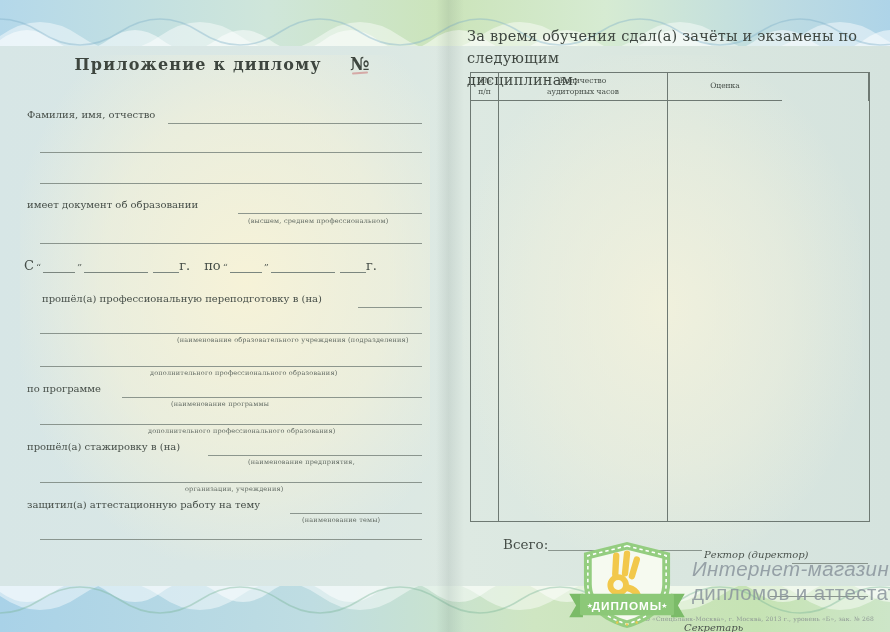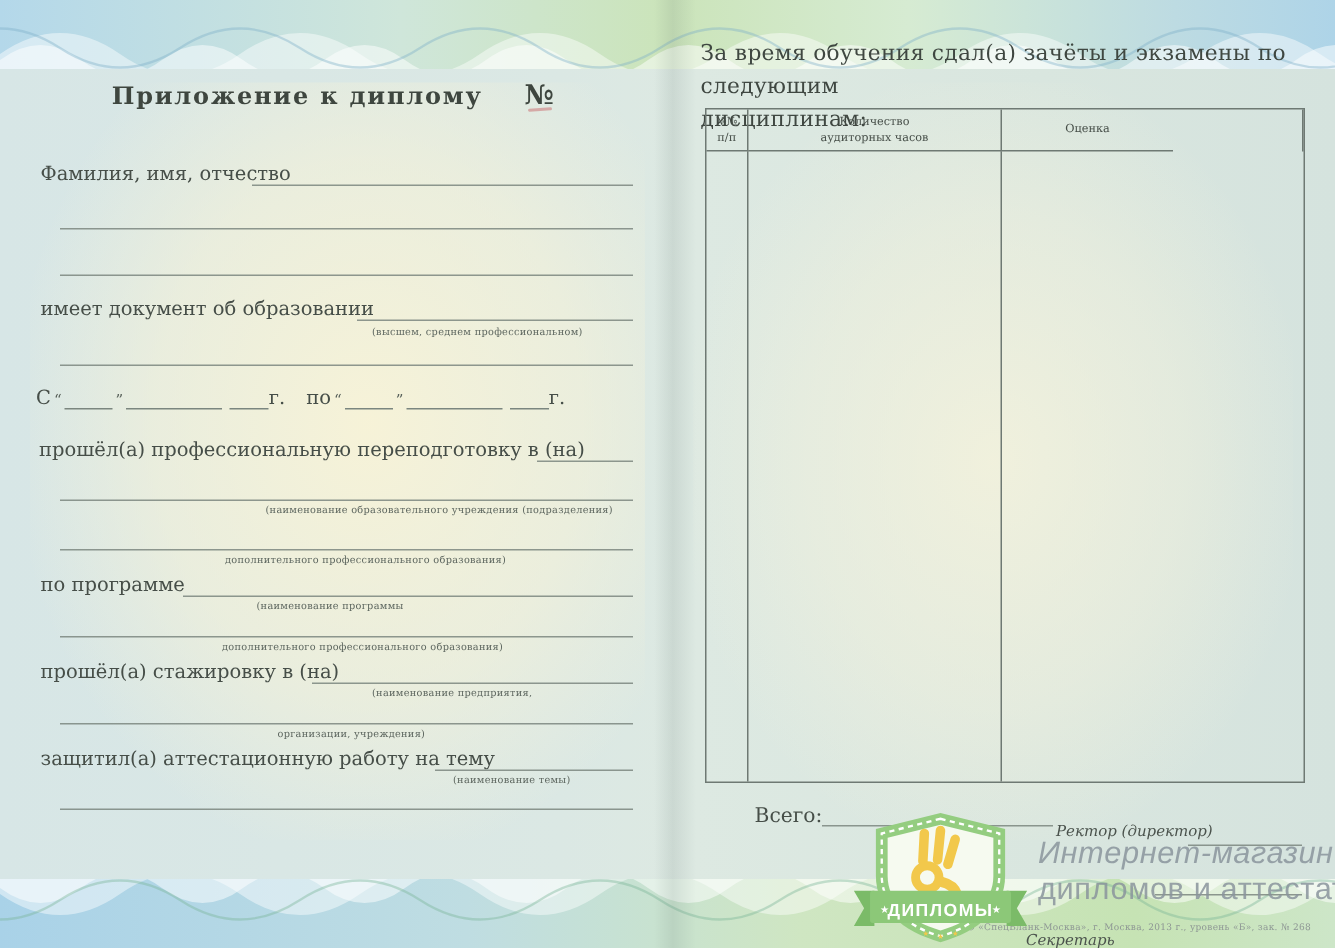--- a/index.html
+++ b/index.html
@@ -16,21 +16,21 @@
     background: radial-gradient(ellipse at 50% 50%, rgba(246,243,220,0.8) 0%, rgba(246,243,220,0.4) 45%, rgba(246,243,220,0) 75%); }
   .band { position:absolute; left:0; width:890px; height:46px; z-index:0;
     background: linear-gradient(90deg,#b4d8ea 0%,#cfe6da 30%,#cbe4ba 50%,#d6ebd2 68%,#bddbe2 88%,#aed4e8 100%); }
   .band.top { top:0; }
   .band.bottom { bottom:0; transform:scaleY(-1);
     background: linear-gradient(90deg,#a9d2e8 0%,#bfdde2 35%,#cfe6c2 60%,#c6e3b4 85%,#cde6c8 100%); }
   .band svg { display:block; }
   .spine { position:absolute; left:436px; top:0; width:28px; height:632px; z-index:2; pointer-events:none;
     background: linear-gradient(90deg, rgba(110,130,125,0) 0%, rgba(95,115,110,0.14) 45%, rgba(110,130,125,0) 100%); }
 
-  .lbl { position:absolute; font-size:13px; color:#464e48; white-space:nowrap; z-index:2; }
+  .lbl { position:absolute; font-size:10px; color:#464e48; white-space:nowrap; z-index:2; }
   .ln  { position:absolute; height:1px; background:#7b867f; opacity:.85; z-index:2; }
   .cap { position:absolute; font-size:6.5px; color:#5d665f; white-space:nowrap; z-index:2; letter-spacing:.2px; }
 
   .title-row { position:absolute; left:0; top:53px; width:445px; text-align:center; z-index:2;
     font-size:16px; font-weight:600; letter-spacing:1.2px; color:#3e463f; }
   .title-row .nosign { margin-left:28px; font-size:18px; }
   .nosign-mark { position:absolute; left:352px; top:72px; width:16px; height:2px; background:#d08d8d;
     border-radius:2px; transform:rotate(-4deg); opacity:.7; z-index:2; }
 
   .daterow { position:absolute; left:24px; top:258px; z-index:2; display:flex; align-items:flex-end;
@@ -121,21 +121,21 @@
       <span>по</span>
       <span class="q">“</span>
         <span class="bl w32"></span>
         <span class="q">”</span>
       <span class="bl w64"></span>
         <span class="gp"></span>
         <span class="bl w26"></span>
       <span>г.</span>
     </div>
 
-    <div class="lbl" style="left:26px; top:293px;">прошёл(а) профессиональную переподготовку в (на)</div>
+    <div class="lbl" style="left:42px; top:293px;">прошёл(а) профессиональную переподготовку в (на)</div>
     <div class="ln" style="left:358px; top:307px; width:64px;"></div>
 
     <div class="ln" style="left:40px; top:333px; width:382px;"></div>
     <div class="cap" style="left:133px; top:336px;padding-left:44px;">(наименование образовательного учреждения (подразделения)</div>
 
     <div class="ln" style="left:40px; top:366px; width:382px;"></div>
     <div class="cap" style="left:150px; top:369px;">дополнительного профессионального образования)</div>
 
     <div class="lbl" style="left:27px; top:383px;">по программе</div>
     <div class="ln" style="left:122px; top:397px; width:300px;"></div>

